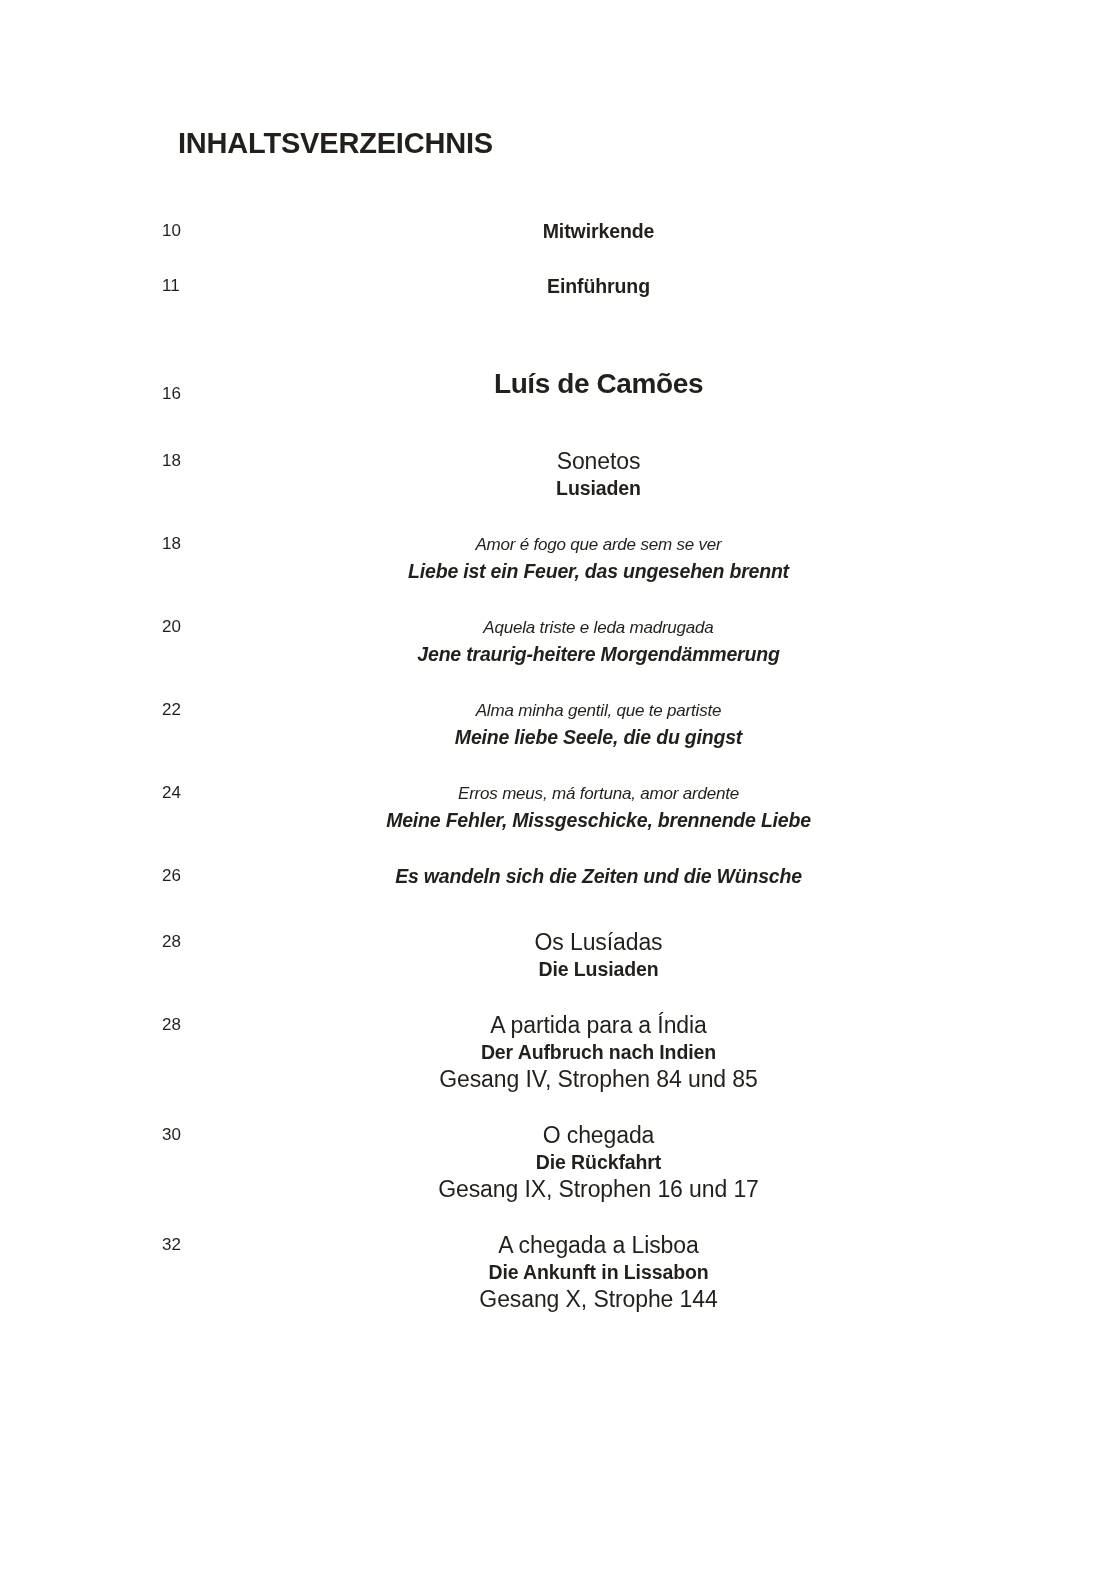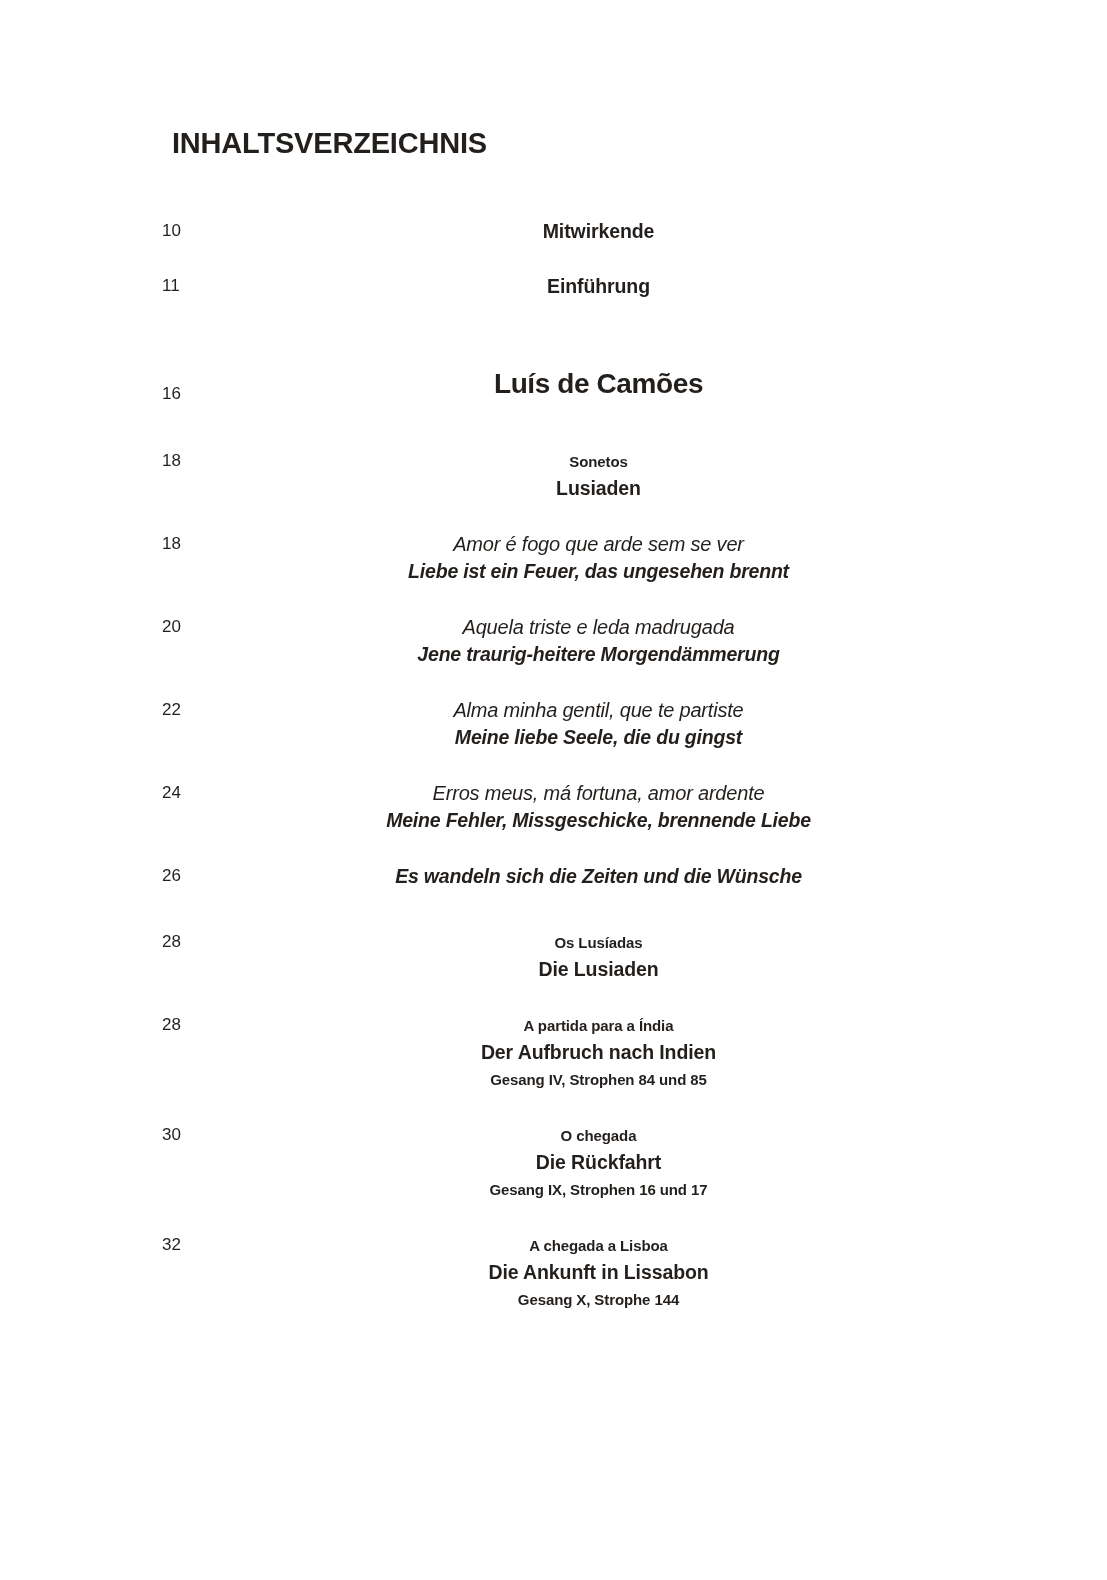--- a/index.html
+++ b/index.html
@@ -28,21 +28,21 @@
     top: 128px;
     width: 800px;
   }
 
   
   .toc-title {
     font-size: 29px;
     font-weight: bold;
     letter-spacing: -0.2px;
     line-height: 1.1;
-    margin: 0 0 0 10px;
+    margin: 0 0 0 16px;
   }
 
   
   .entry {
     display: flex;
     align-items: flex-start;
   }
   .page-num {
     width: 73px;
     flex: 0 0 73px;
@@ -55,22 +55,22 @@
     flex: 1 1 auto;
   }
   .line {
     line-height: 27px;
     white-space: nowrap;
     text-align: center;
   }
 
   
   .l-bold      { font-size: 19.5px; font-weight: bold; letter-spacing: -0.1px; }
-  .l-regular   { font-size: 15px; font-weight: bold; letter-spacing: -0.1px; }
-  .l-italic    { font-size: 20px; font-weight: normal; font-style: italic; letter-spacing: -0.2px; }
+  .l-regular   { font-size: 23px; font-weight: normal; letter-spacing: -0.1px; }
+  .l-italic    { font-size: 17px; font-weight: normal; font-style: italic; letter-spacing: -0.2px; }
   .l-bolditalic{ font-size: 19.5px; font-weight: bold; font-style: italic; letter-spacing: -0.2px; }
   .l-author    { font-size: 28px; font-weight: bold; line-height: 36px; letter-spacing: -0.4px; }
 
   
   .gap-title   { height: 58px; }
   .gap-small   { height: 28px; }
   .gap-author  { height: 66px; }
   .gap-section { height: 36px; }
   .gap-entry   { height: 29px; }
   .gap-group   { height: 39px; }

